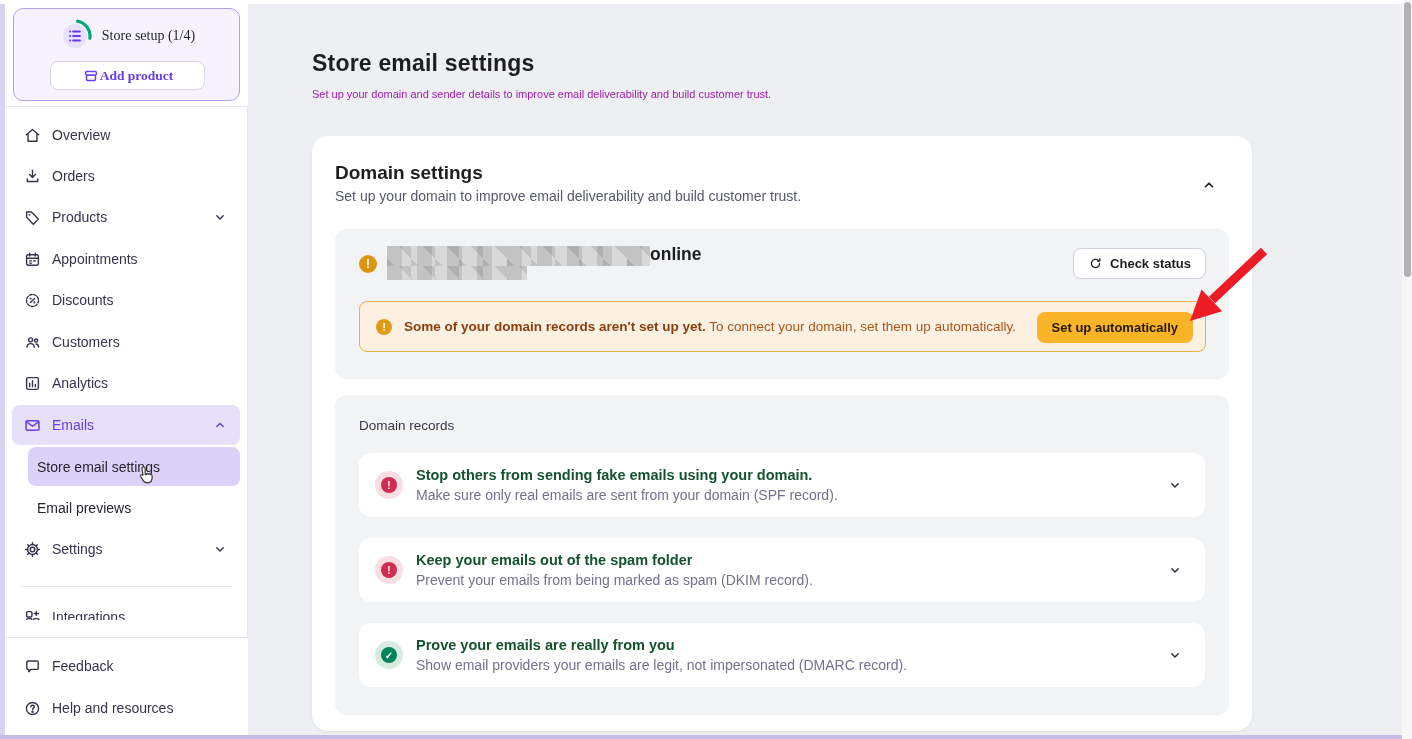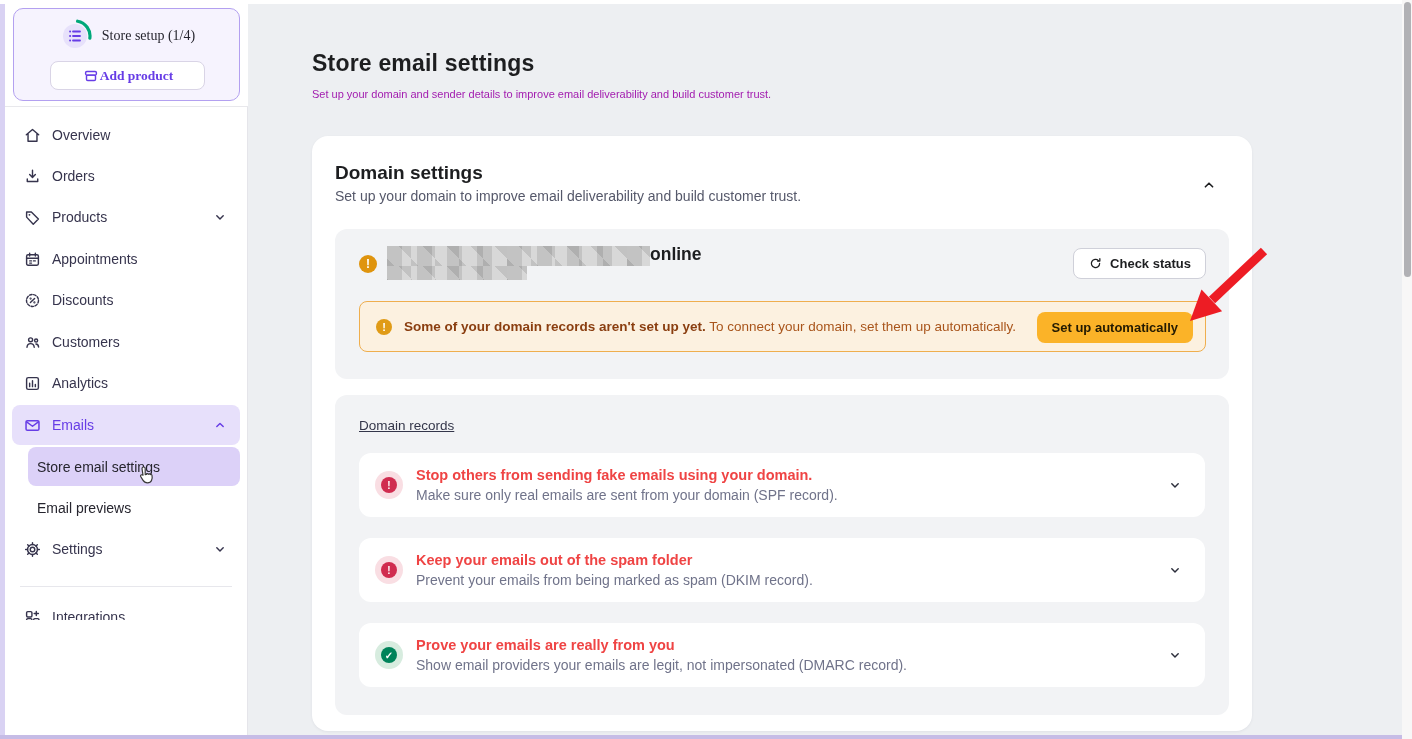--- a/index.html
+++ b/index.html
@@ -65,29 +65,29 @@
   .domain-suffix { position:absolute; left:265px; top:-2px; font-size:17.5px; font-weight:700; color:#1d1e20; }
   .check-status-btn { position:absolute; right:0; top:2px; height:31px; padding:7px 14px; background:#fff; border:1px solid #cfd0d9; border-radius:8px; display:flex; align-items:center; gap:7px; cursor:pointer; }
   .check-status-btn span { font-size:13px; font-weight:700; color:#1d1e20; }
 
   .warn-banner { position:absolute; left:24px; top:72px; width:847px; height:51px; background:#fcf1e0; border:1px solid #efae4e; border-radius:8px; display:flex; align-items:center; }
   .warn-banner .warn-circle { width:16px; height:16px; font-size:11px; margin-left:16px; background:#e09b16; flex:0 0 16px; }
   .warn-text { margin-left:12px; font-size:13.5px; color:#a9551b; }
   .warn-text b { color:#8a3e10; font-weight:700; }
   .setup-auto-btn { position:absolute; right:12px; top:10px; height:31px; padding:0 15px; background:#fbb328; border:none; border-radius:8px; font-size:13px; font-weight:700; color:#231a02; cursor:pointer; font-family:"Liberation Sans",sans-serif; }
 
-  .records-title { position:absolute; left:24px; top:23px; font-size:13.5px; font-weight:500; color:#34364a;text-decoration:underline; }
+  .records-title { position:absolute; left:24px; top:23px; font-size:13.5px; font-weight:500; color:#34364a; }
   .record-row { position:absolute; left:24px; width:846px; height:64px; background:#fff; border-radius:12px; display:flex; align-items:center; cursor:pointer; }
   .record-row .badge { width:28px; height:28px; border-radius:50%; margin-left:16px; flex:0 0 28px; display:flex; align-items:center; justify-content:center; }
   .badge.error { background:#f9dee3; }
   .badge.error .dot { width:16px; height:16px; border-radius:50%; background:#d02c4f; color:#fff; font-size:10px; font-weight:700; display:flex; align-items:center; justify-content:center; }
   .badge.ok { background:#d7ecdf; }
   .badge.ok .dot { width:16px; height:16px; border-radius:50%; background:#00835a; color:#fff; font-size:10px; font-weight:700; display:flex; align-items:center; justify-content:center; }
   .record-texts { margin-left:13px; }
-  .record-title { font-size:14.5px; font-weight:700; color:#ef4444; }
+  .record-title { font-size:14.5px; font-weight:700; color:#14532d; }
   .record-sub { margin-top:4px; font-size:14px; color:#70738a; }
   .record-chev { position:absolute; right:22px; width:16px; height:16px; color:#2b2d3a; }
 
   .red-arrow { position:absolute; left:1178px; top:243px; width:100px; height:92px; z-index:35; pointer-events:none; }
 
   
   .scrollbar-track { position:absolute; right:0; top:0; width:10px; height:739px; background:#f8f7f7; z-index:45; }
   .scrollbar-thumb { position:absolute; right:1.5px; top:2px; width:7px; height:275px; background:#b1b1b5; border-radius:4px; }
 
   svg { display:block; }
@@ -257,20 +257,40 @@
               <rect x="3.8" y="3.8" width="5.6" height="5.6" rx="1.2"></rect>
               <path d="M14 3.6v4.4M11.8 5.8h4.4"></path>
               <rect x="3.8" y="11.2" width="5.6" height="5.6" rx="1.2"></rect>
               <rect x="11.2" y="11.2" width="5.6" height="5.6" rx="1.2"></rect>
             </svg>
         </span>
         <span class="lbl">Integrations</span>
       </div>
     </div>
 
+    <div class="sidebar-footer">
+      <div class="nav-item" style="top:8px">
+        <span class="ic">
+          <svg width="19" height="19" viewBox="0 0 20 20" fill="none" stroke="currentColor" stroke-width="1.5" stroke-linecap="round" stroke-linejoin="round">
+              <path d="M4 5.6A1.4 1.4 0 0 1 5.4 4.2h9.2A1.4 1.4 0 0 1 16 5.6v6a1.4 1.4 0 0 1-1.4 1.4H8.6L6 15.4V13H5.4A1.4 1.4 0 0 1 4 11.6z"></path>
+            </svg>
+        </span>
+        <span class="lbl">Feedback</span>
+      </div>
+      <div class="nav-item" style="top:50px">
+        <span class="ic">
+          <svg width="19" height="19" viewBox="0 0 20 20" fill="none" stroke="currentColor" stroke-width="1.5" stroke-linecap="round">
+              <circle cx="10" cy="10" r="6.4"></circle>
+              <path d="M8.3 8.3c0-1 .8-1.8 1.8-1.8s1.8.7 1.8 1.7c0 1.4-1.8 1.3-1.8 2.8"></path>
+              <circle cx="10.1" cy="13.4" r=".5" fill="currentColor"></circle>
+            </svg>
+        </span>
+        <span class="lbl">Help and resources</span>
+      </div>
+    </div>
 
     <div class="cursor-pointer-icon">
       <svg width="22" height="26" viewBox="0 0 22 26">
         <path d="M8 4.6c0-.9.7-1.6 1.6-1.6s1.6.7 1.6 1.6v6l1.2-.2c.5-.9 1.6-.9 2-.1.5-.6 1.6-.5 1.9.3.6-.4 1.5-.1 1.7.7.3 1.2.2 3.4-.5 5.1-.7 1.6-2 2.4-4 2.4-2.6 0-3.6-1-4.6-2.7l-2.2-3.6c-.5-.9.2-1.9 1.2-1.7l1.1.4z" fill="#ffffff" stroke="#3a3a3a" stroke-width="1.2" stroke-linejoin="round"></path>
       </svg>
     </div>
   </div>
 
   <div class="main">
     <div class="page-title">Store email settings</div>

